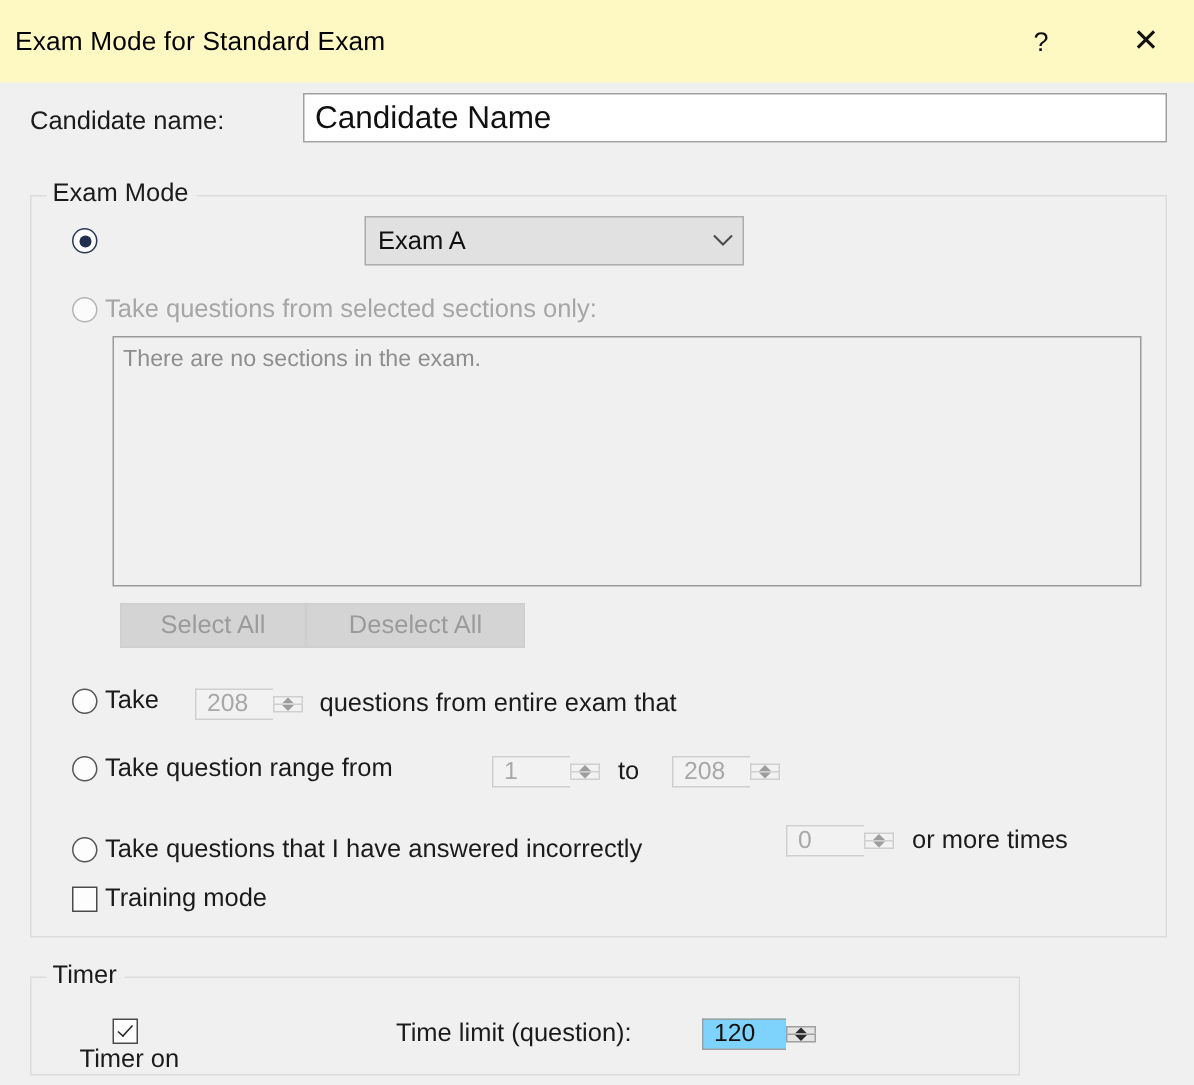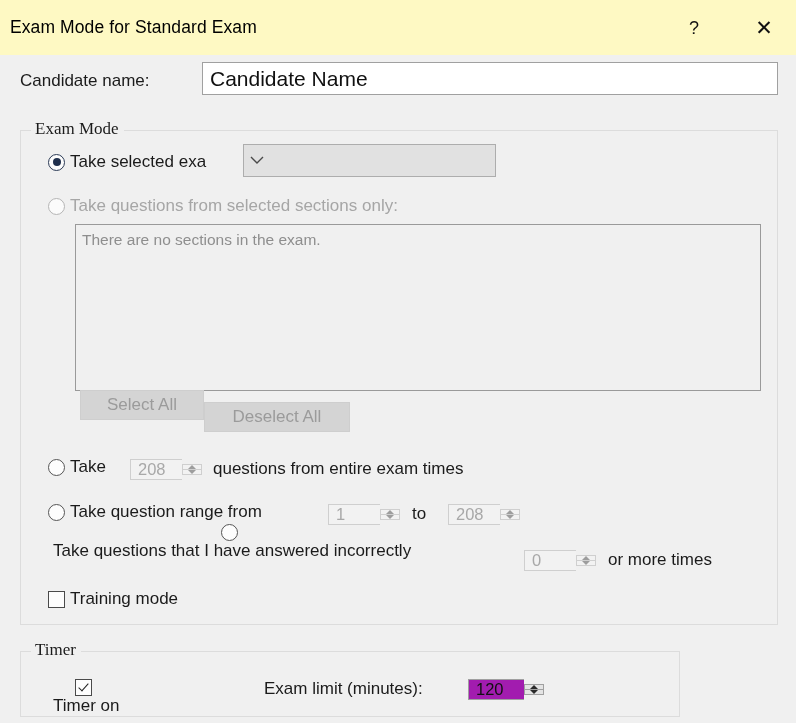--- a/index.html
+++ b/index.html
@@ -96,21 +96,20 @@
   }
   .group-legend {
     position: absolute;
     top: -12px;
     left: 10px;
     background: #f0f0f0;
     padding: 0 5px 0 4px;
     font-size: 17px;
     color: #1b1b1b;
     white-space: nowrap;
-    font-family: Liberation Serif, serif;
   }
   #exam-mode-group {
     left: 20px;
     top: 130px;
     width: 758px;
     height: 495px;
   }
   #timer-group {
     left: 20px;
     top: 651px;
@@ -237,21 +236,21 @@
     box-sizing: border-box;
     background: #d4d4d4;
     border: 1px solid #cecece;
     display: flex;
     align-items: center;
     justify-content: center;
     font-size: 17px;
     color: #9b9b9b;
     user-select: none;
   }
-  #select-all-button { left: 80px; top: 390px; width: 124px; }
+  #select-all-button { left: 80px; top: 402px; width: 124px; }
   #deselect-all-button { left: 204px; top: 402px; width: 146px; }
 
   
   .spinbox {
     position: absolute;
     height: 28px;
     display: flex;
     align-items: center;
     box-sizing: border-box;
   }
@@ -291,21 +290,21 @@
     border-bottom: 4px solid #9d9d9d;
   }
   .tri-down {
     width: 0; height: 0;
     border-left: 4px solid transparent;
     border-right: 4px solid transparent;
     border-top: 4px solid #9d9d9d;
   }
   
   .spinbox.enabled .spin-field {
-    background: #a21caf;
+    background: #7dd3fc;
     border-color: #a0a0a0;
     color: #101010;
   }
   .spinbox.enabled .spin-arrow {
     background: #e4e4e4;
     border-color: #a0a0a0;
   }
   .spinbox.enabled .tri-up { border-bottom-color: #2a2a2a; }
   .spinbox.enabled .tri-down { border-top-color: #2a2a2a; }
 
@@ -331,24 +330,24 @@
   <div class="candidate-label">Candidate name:</div>
   <input class="candidate-input" type="text" value="Candidate Name" style="">
 </div>
 
 <div class="groupbox" id="exam-mode-group">
   <div class="group-legend">Exam Mode</div>
 </div>
 
 <div class="ctl-row" style="left:48px; top:152px;">
   <span class="radio checked"></span>
-  <span class="ctl-label">Take selected exa</span>
 </div>
 
 <div class="combobox">
+  <span class="combobox-value">Exam A</span>
   <span class="chevron">
     <svg width="14" height="9" viewBox="0 0 14 9">
         <path d="M1 1 L7 7 L13 1" stroke="#4a4a4a" stroke-width="1.4" fill="none"></path>
       </svg>
   </span>
 </div>
 
 <div class="ctl-row" style="left:48px; top:196px;">
   <span class="radio disabled"></span>
   <span class="ctl-label disabled">Take questions from selected sections only:</span>
@@ -369,21 +368,21 @@
   <span class="spin-field">208</span>
   <span class="spin-arrows">
     <span class="spin-arrow">
         <span class="tri-up"></span>
       </span>
     <span class="spin-arrow">
         <span class="tri-down"></span>
       </span>
   </span>
 </div>
-<div class="inline-text" style="left:213px; top:459px;">questions from entire exam times</div>
+<div class="inline-text" style="left:213px; top:459px;">questions from entire exam that</div>
 
 <div class="ctl-row" style="left:48px; top:502px;">
   <span class="radio"></span>
   <span class="ctl-label">Take question range from</span>
 </div>
 <div class="spinbox" style="left:328px; top:500px; width:72px;">
   <span class="spin-field">1</span>
   <span class="spin-arrows">
     <span class="spin-arrow">
         <span class="tri-up"></span>
@@ -399,21 +398,21 @@
   <span class="spin-arrows">
     <span class="spin-arrow">
         <span class="tri-up"></span>
       </span>
     <span class="spin-arrow">
         <span class="tri-down"></span>
       </span>
   </span>
 </div>
 
-<div class="ctl-row" style="left:48px; top:524px;flex-direction:column;">
+<div class="ctl-row" style="left:48px; top:556px;">
   <span class="radio"></span>
   <span class="ctl-label">Take questions that I have answered incorrectly</span>
 </div>
 <div class="spinbox" style="left:524px; top:546px; width:72px;">
   <span class="spin-field">0</span>
   <span class="spin-arrows">
     <span class="spin-arrow">
         <span class="tri-up"></span>
       </span>
     <span class="spin-arrow">
@@ -429,21 +428,21 @@
 </div>
 
 <div class="groupbox" id="timer-group">
   <div class="group-legend">Timer</div>
 </div>
 
 <div class="ctl-row" style="left:48px; top:679px;flex-direction:column;">
   <span class="checkbox checked"></span>
   <span class="ctl-label">Timer on</span>
 </div>
-<div class="inline-text" style="left:264px; top:679px;">Exam limit (minutes):</div>
+<div class="inline-text" style="left:264px; top:679px;">Time limit (question):</div>
 <div class="spinbox enabled" style="left:468px; top:674px; width:76px; height:30px;">
   <span class="spin-field">120</span>
   <span class="spin-arrows">
     <span class="spin-arrow">
         <span class="tri-up"></span>
       </span>
     <span class="spin-arrow">
         <span class="tri-down"></span>
       </span>
   </span>

